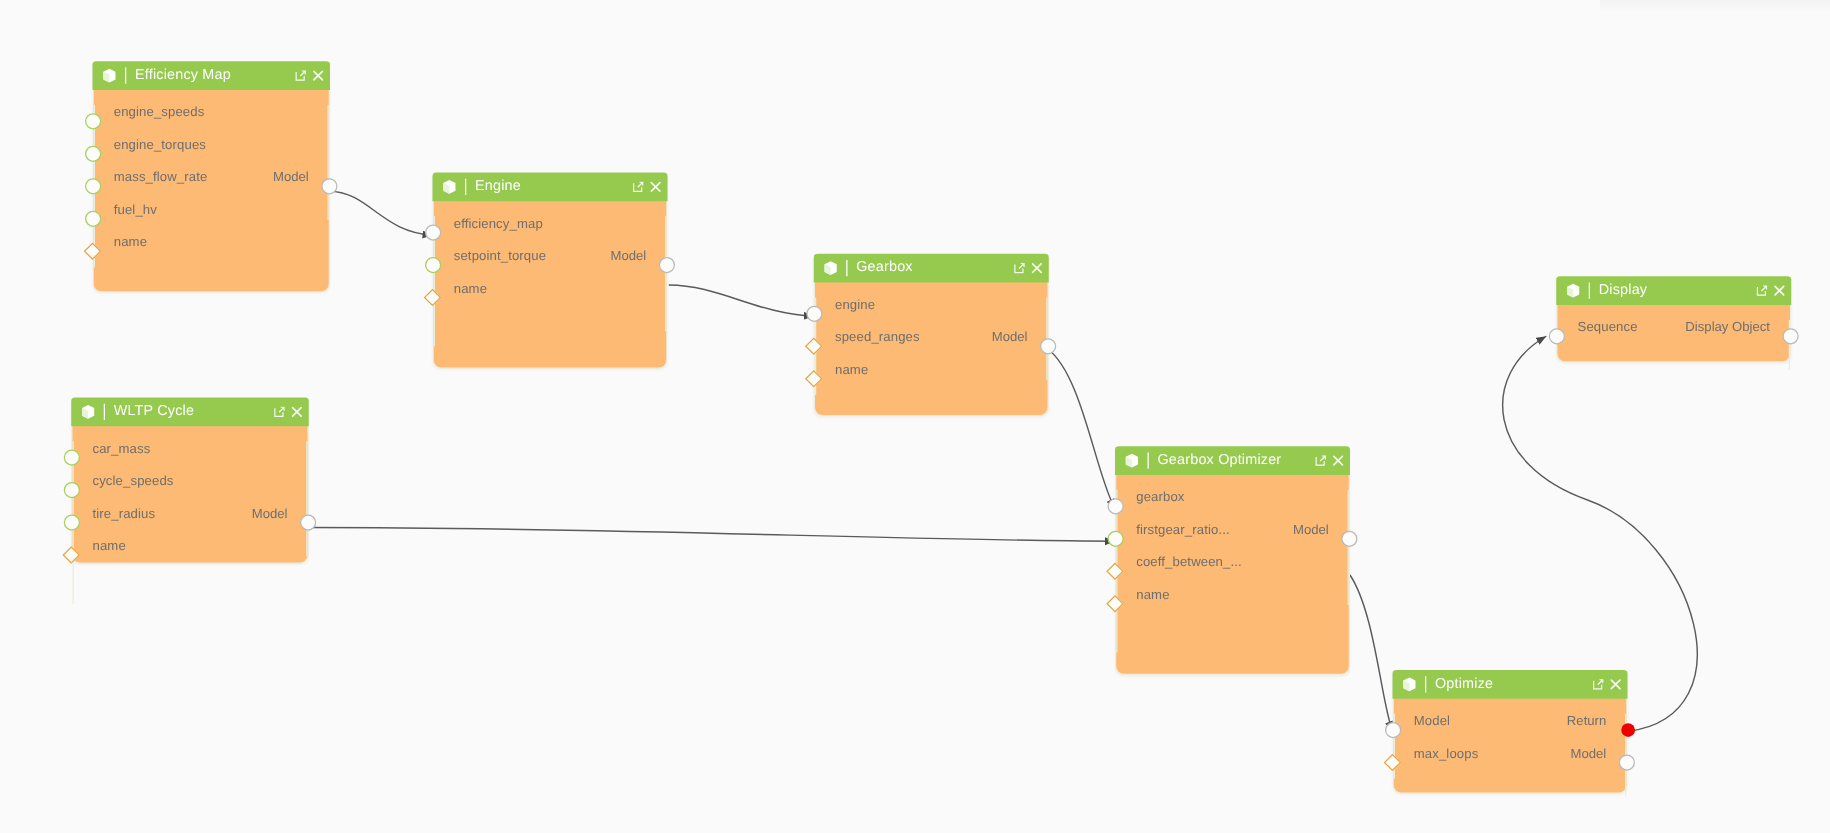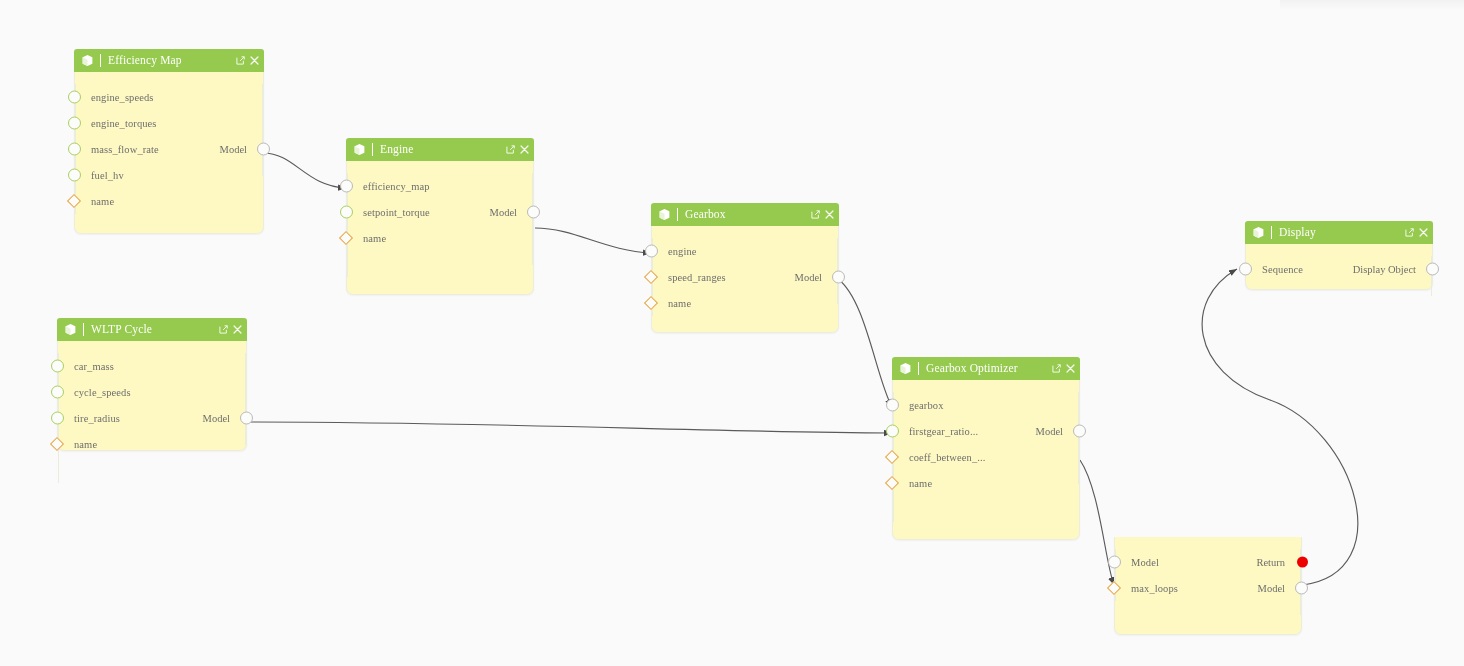--- a/index.html
+++ b/index.html
@@ -21,26 +21,25 @@
     background: linear-gradient(to bottom, #f2f2f2 0%, #fafafa 100%);
     pointer-events: none;
   }
   #edge-layer {
     position: absolute; top: 0; left: 0;
     width: 1464px; height: 666px;
     pointer-events: none;
   }
   .node {
     position: absolute;
-    background: #fef9c3;
+    background: #fdba74;
     border: 1px solid #eceedd;
     border-top: none;
     border-radius: 0 0 7px 7px;
     box-shadow: 0 1px 2px rgba(0,0,0,0.045);
-    font-family: Liberation Serif, serif;
   }
   .node-header {
     display: flex;
     align-items: center;
     height: 23px;
     background: #96ca4f;
     border-radius: 3px 3px 0 0;
     margin: -1px -1px 0 -1px;
     padding: 0 5px 0 7px;
     position: relative;
@@ -60,21 +59,20 @@
     flex: 1 1 auto;
     line-height: 23px;
   }
   .hdr-btns { display: flex; align-items: center; gap: 5px; flex: 0 0 auto; }
   .hdr-btn { width: 9px; height: 9px; display:block; opacity: 0.92; cursor: pointer; }
   .node-body { position: relative; padding: 12px 0 14px 0; }
   .port-row {
     position: relative;
     height: 26px;
     display: flex;
-    align-items: center;
   }
   .port-in { position: absolute; left: -7px; top: 50%; transform: translateY(-50%); }
   .port-out { position: absolute; right: -7px; top: 50%; transform: translateY(-50%); }
   .circ {
     width: 13px; height: 13px; border-radius: 50%;
     background: #fcfcfa; box-sizing: border-box;
     display: block;
   }
   .circ.green { border: 1.4px solid #a8cf5f; }
   .circ.gray  { border: 1.4px solid #b9b9b9; }
@@ -372,20 +370,37 @@
           </div>
           <div class="port-row">
             <span class="port-in dshift">
               <span class="diam"></span>
             </span>
             <span class="port-label lbl-in">name</span>
           </div>
         </div>
       </div>
       <div class="node" style="left: 1114px; top: 537px; width: 188px; height: 98px;">
+        <div class="node-header">
+          <svg viewBox="0 0 16 16" class="cube-icon">
+            <path d="M8 1.2 L14 4.1 L14 11.9 L8 14.8 L2 11.9 L2 4.1 Z" fill="#ffffff"></path>
+            <path d="M2 4.1 L8 7.0 L8 14.8 L2 11.9 Z" fill="#e9f3da"></path>
+          </svg>
+          <span class="hdr-divider"></span>
+          <span class="node-title">Optimize</span>
+          <div class="hdr-btns">
+            <svg viewBox="0 0 12 12" class="hdr-btn">
+              <path d="M1.2 2.2 L1.2 10.8 L9.8 10.8 L9.8 6.4" stroke="#ffffff" stroke-width="1.25" fill="none"></path>
+              <path d="M5.6 6.4 L11 1.1 M7.4 1.1 L11 1.1 L11 4.7" stroke="#ffffff" stroke-width="1.25" fill="none"></path>
+            </svg>
+            <svg viewBox="0 0 12 12" class="hdr-btn">
+              <path d="M1.4 1.4 L10.6 10.6 M10.6 1.4 L1.4 10.6" stroke="#ffffff" stroke-width="1.7" stroke-linecap="round"></path>
+            </svg>
+          </div>
+        </div>
         <div class="node-body">
           <div class="spine" style="top: 12px; height: 52px;"></div>
           <div class="spine right" style="top: 12px; height: 66px;"></div>
           <div class="port-row">
             <span class="port-in">
               <span class="circ gray"></span>
             </span>
             <span class="port-label lbl-in">Model</span>
             <span class="lbl-out">Return</span>
             <span class="port-out">

